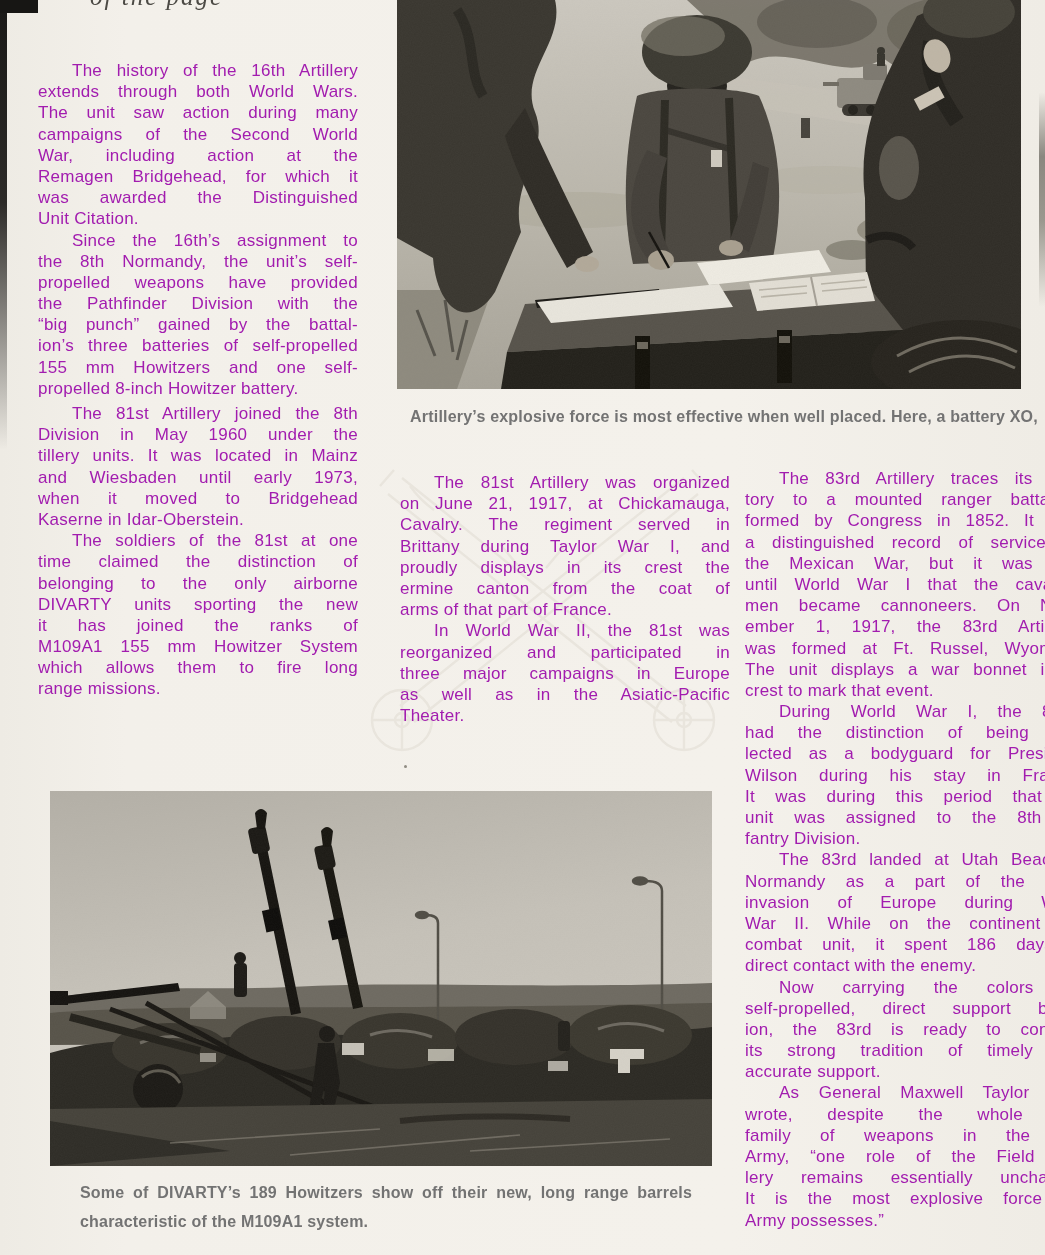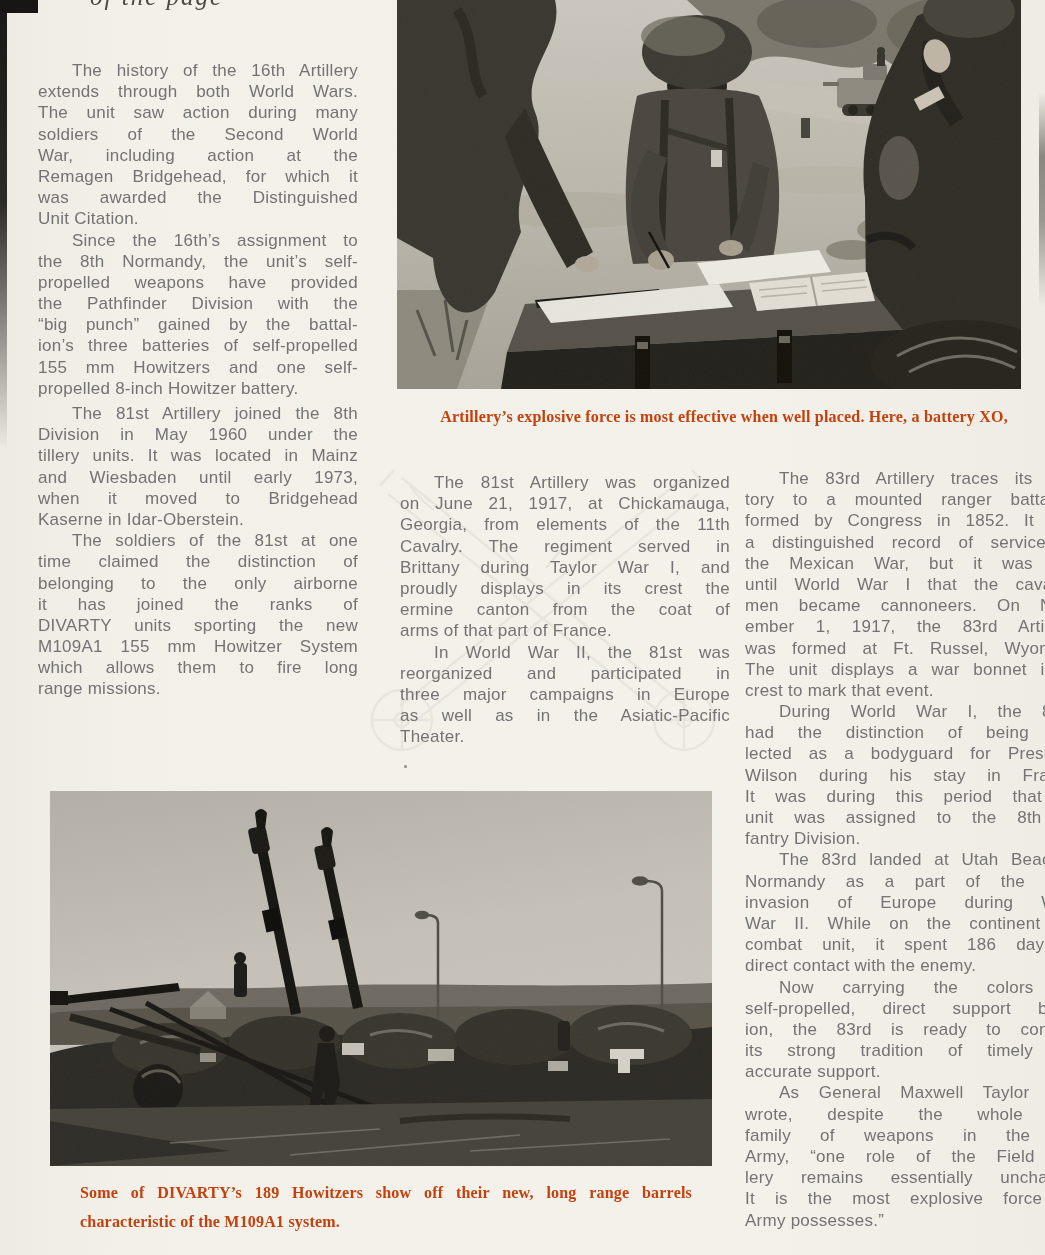--- a/index.html
+++ b/index.html
@@ -1,33 +1,33 @@
 <!DOCTYPE html>
 <html><head>
 <meta charset="utf-8">
 <style>
   html,body{margin:0;padding:0;}
   body{
     width:1045px;height:1255px;position:relative;overflow:hidden;
     background:linear-gradient(90deg,#eeebe4 0%,#f3f0ea 12%,#f4f1eb 70%,#efece5 100%);
     font-family:"Liberation Sans",sans-serif;
   }
-  .col{position:absolute;color:#737373;font-size:17px;letter-spacing:.25px;}
+  .col{position:absolute;color:#a21caf;font-size:17px;letter-spacing:.25px;}
   .line{height:21.2px;line-height:21.2px;overflow:hidden;text-align:justify;text-align-last:justify;white-space:normal;}
   .line.ind{text-indent:34px;}
   .line.end{text-align-last:left;}
   .line.gap{margin-top:4px;}
   #col-left{left:38px;top:60px;width:320px;}
   #col-mid{left:400px;top:472px;width:330px;}
   #col-right{left:745px;top:468px;width:332px;}
   .photo{position:absolute;line-height:0;}
   #photo-top{left:397px;top:0;width:624px;height:389px;}
   #photo-bottom{left:50px;top:791px;width:662px;height:375px;}
   .photo svg{width:100%;height:100%;display:block;}
-  .cap{position:absolute;font-family:Liberation Serif, serif;font-weight:700;color:#c2410c;font-size:16px;letter-spacing:.2px;}
+  .cap{position:absolute;font-family:Liberation Sans, sans-serif;font-weight:700;color:#737373;font-size:16px;letter-spacing:.2px;}
   .cap .line{height:29px;line-height:29px;}
   #cap-top{left:408px;top:402px;width:632px;}
   #cap-top .line{text-align:center;text-align-last:center;}
   #cap-bottom{left:80px;top:1178px;width:612px;}
   #watermark{position:absolute;left:350px;top:448px;width:386px;height:330px;opacity:.55;}
   #frag{position:absolute;left:90px;top:-17px;font:italic 25px "Liberation Serif",serif;color:#4c4a45;letter-spacing:2px;}
   #edge-left{position:absolute;left:0;top:0;width:7px;height:450px;
     background:linear-gradient(180deg,#191816 0%,#2d2b28 45%,rgba(70,68,63,0) 100%);}
   #corner-tl{position:absolute;left:0;top:0;width:38px;height:13px;background:#171614;}
   #edge-right{position:absolute;left:1039px;top:92px;width:6px;height:215px;
@@ -156,21 +156,21 @@
 </div>
 
 <div class="cap" id="cap-top">
     <div class="line">Artillery’s explosive force is most effective when well placed. Here, a battery XO,</div>
   </div>
 
 <div class="col" id="col-left">
     <div class="line ind">The history of the 16th Artillery</div>
     <div class="line">extends through both World Wars.</div>
     <div class="line">The unit saw action during many</div>
-    <div class="line">soldiers of the Second World</div>
+    <div class="line">campaigns of the Second World</div>
     <div class="line">War, including action at the</div>
     <div class="line">Remagen Bridgehead, for which it</div>
     <div class="line">was awarded the Distinguished</div>
     <div class="line end">Unit Citation.</div>
     <div class="line ind">Since the 16th’s assignment to</div>
     <div class="line">the 8th Normandy, the unit’s self-</div>
     <div class="line">propelled weapons have provided</div>
     <div class="line">the Pathfinder Division with the</div>
     <div class="line">“big punch” gained by the battal-</div>
     <div class="line">ion’s three batteries of self-propelled</div>
@@ -178,30 +178,29 @@
     <div class="line end">propelled 8-inch Howitzer battery.</div>
     <div class="line ind gap">The 81st Artillery joined the 8th</div>
     <div class="line">Division in May 1960 under the</div>
     <div class="line">tillery units. It was located in Mainz</div>
     <div class="line">and Wiesbaden until early 1973,</div>
     <div class="line">when it moved to Bridgehead</div>
     <div class="line end">Kaserne in Idar-Oberstein.</div>
     <div class="line ind">The soldiers of the 81st at one</div>
     <div class="line">time claimed the distinction of</div>
     <div class="line">belonging to the only airborne</div>
+    <div class="line">DIVARTY units sporting the new</div>
     <div class="line">it has joined the ranks of</div>
-    <div class="line">DIVARTY units sporting the new</div>
     <div class="line">M109A1 155 mm Howitzer System</div>
     <div class="line">which allows them to fire long</div>
     <div class="line end">range missions.</div>
   </div>
 <div class="col" id="col-mid">
     <div class="line ind">The 81st Artillery was organized</div>
     <div class="line">on June 21, 1917, at Chickamauga,</div>
-    <div class="line">Georgia, from elements of the 11th</div>
     <div class="line">Cavalry. The regiment served in</div>
     <div class="line">Brittany during Taylor War I, and</div>
     <div class="line">proudly displays in its crest the</div>
     <div class="line">ermine canton from the coat of</div>
     <div class="line end">arms of that part of France.</div>
     <div class="line ind">In World War II, the 81st was</div>
     <div class="line">reorganized and participated in</div>
     <div class="line">three major campaigns in Europe</div>
     <div class="line">as well as in the Asiatic-Pacific</div>
     <div class="line end">Theater.</div>

